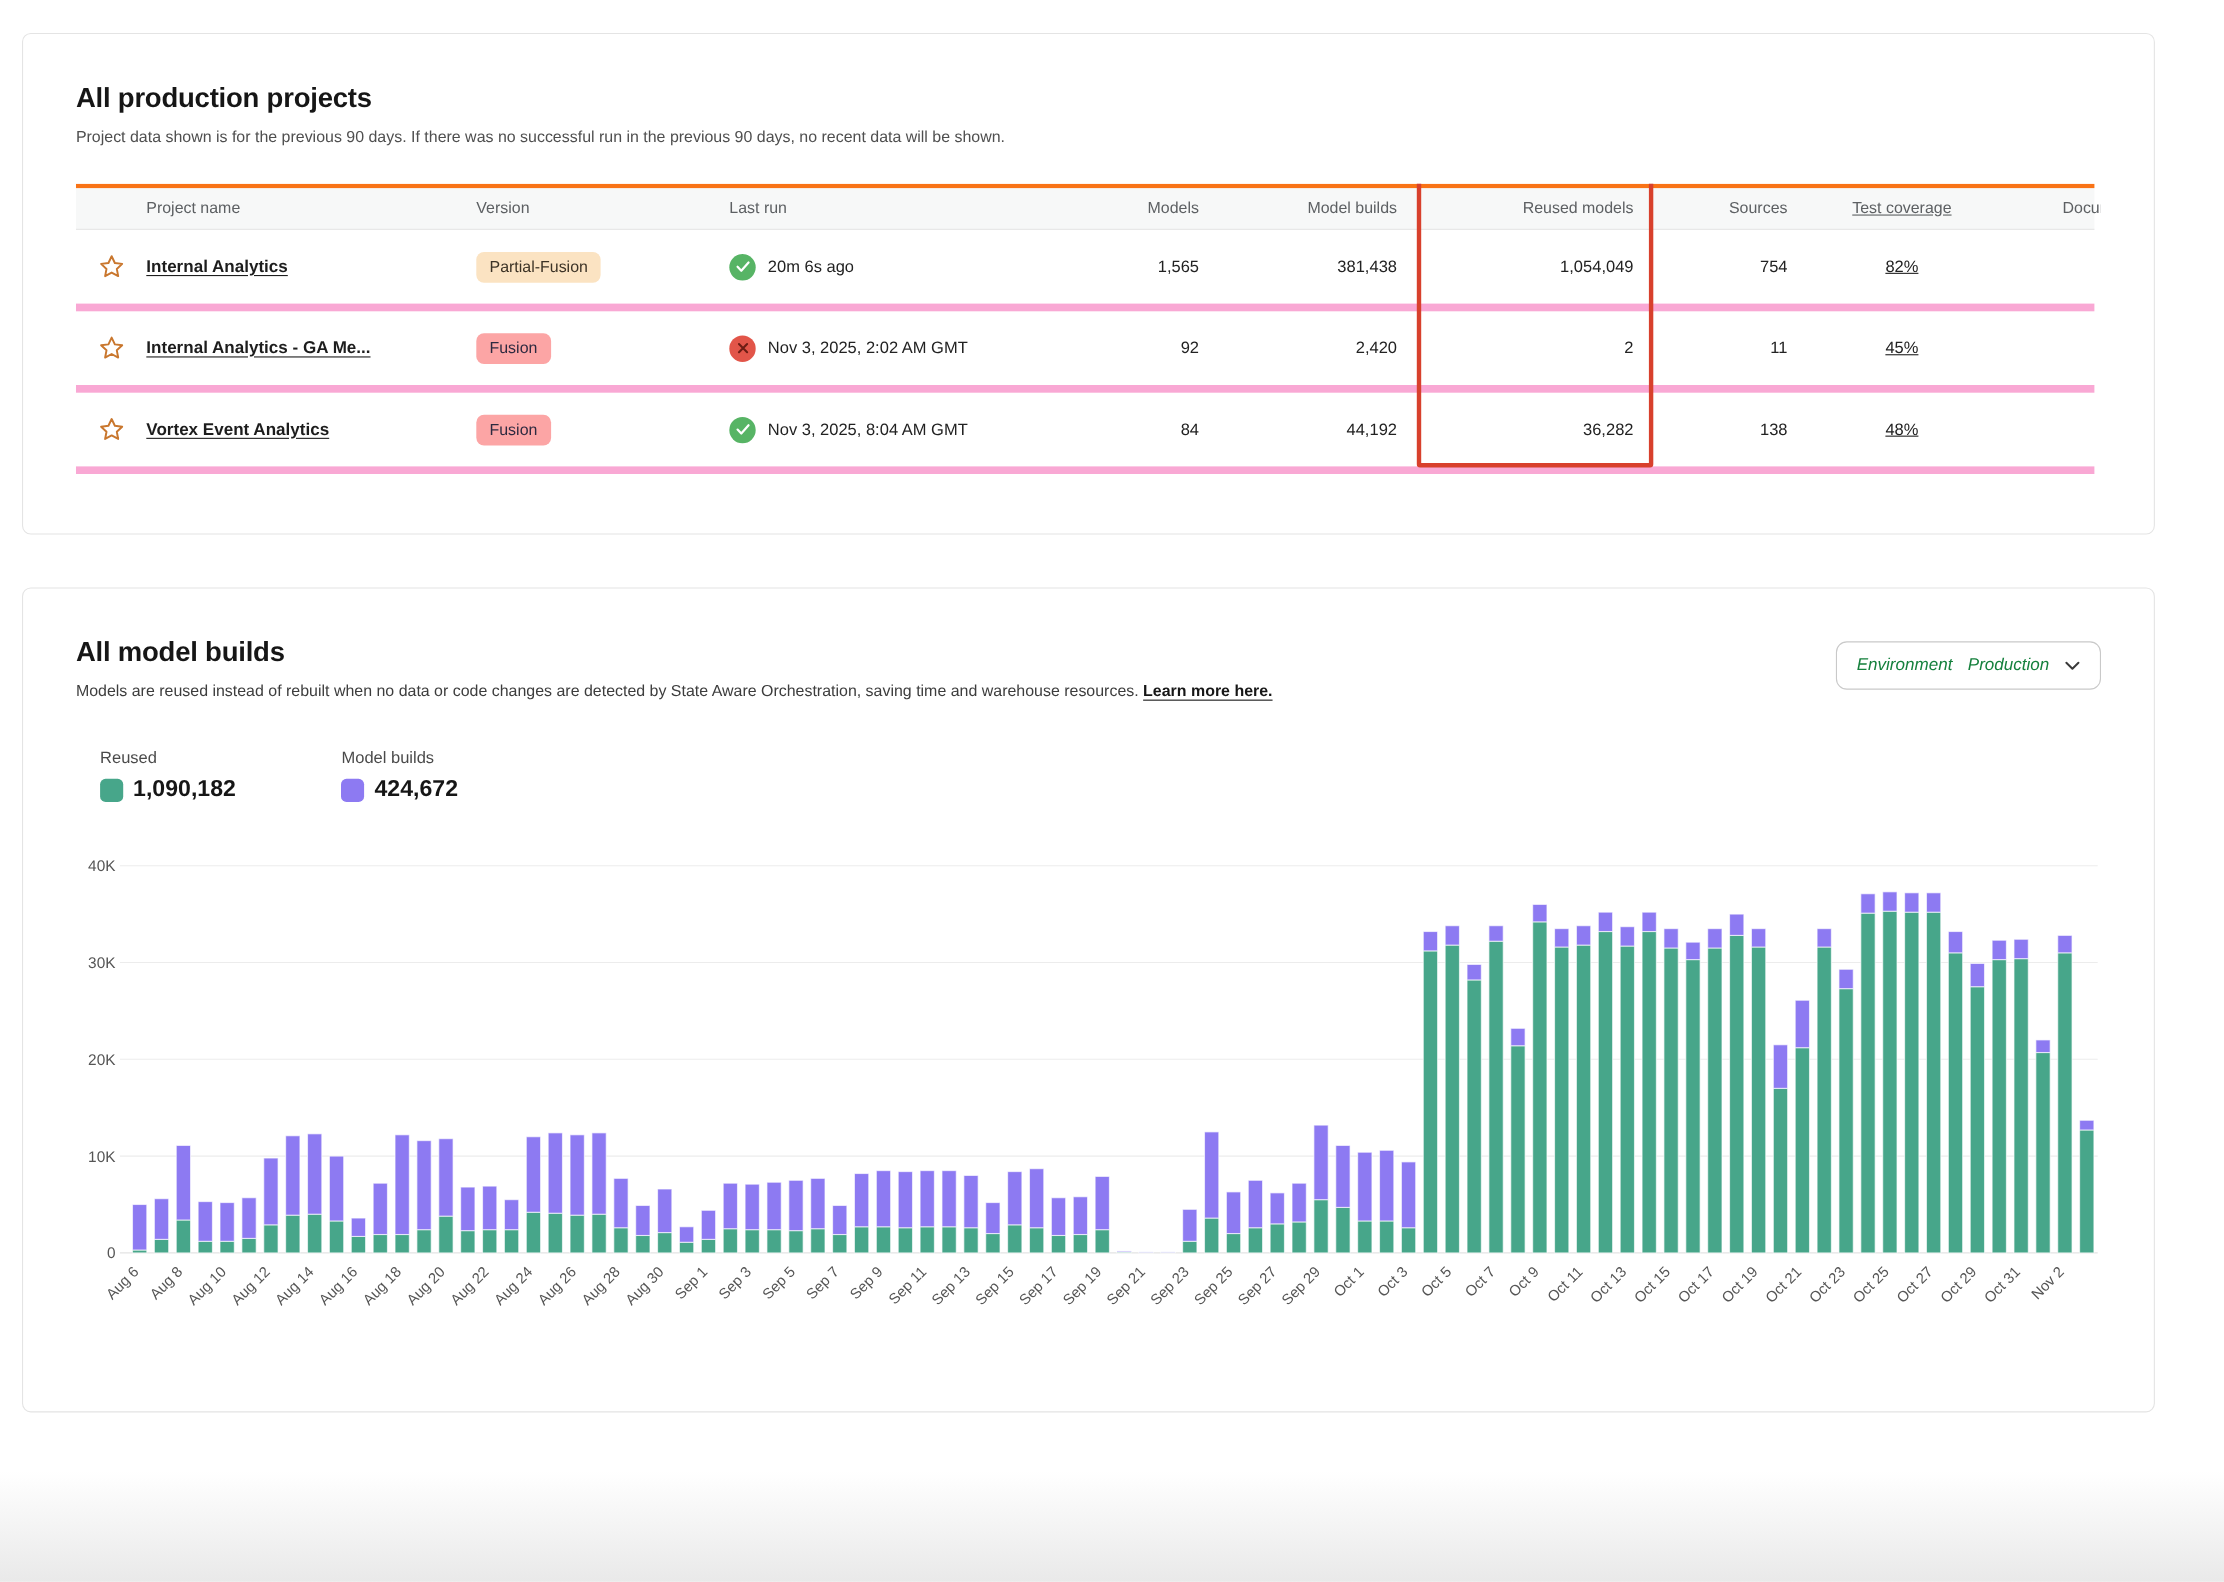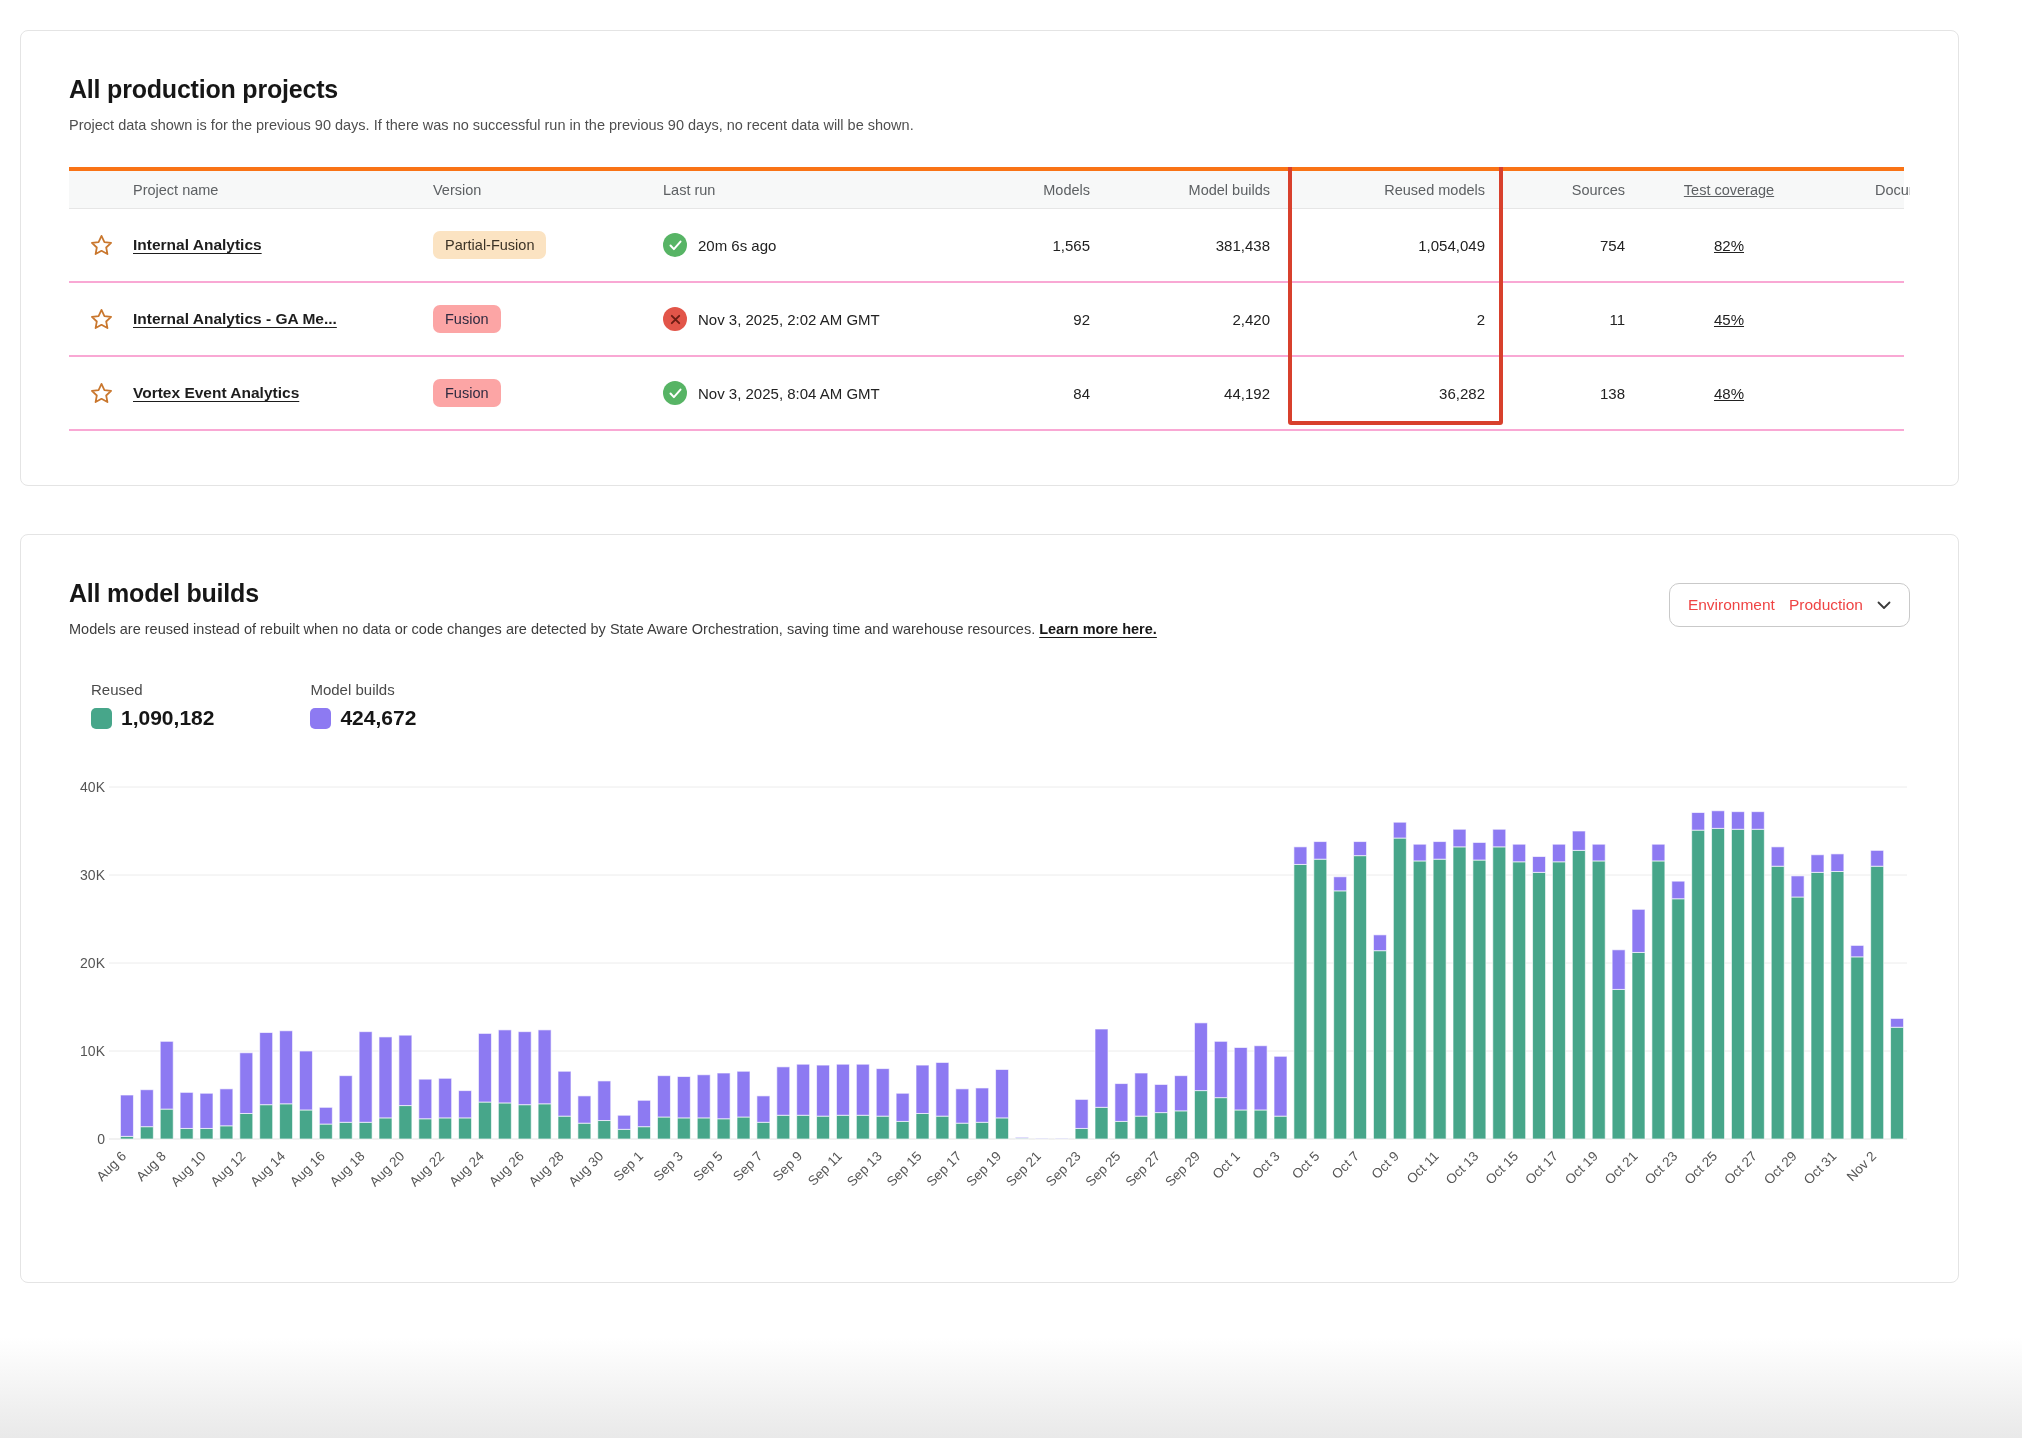--- a/index.html
+++ b/index.html
@@ -33,21 +33,21 @@
     font-size: 15.5px; color:#333; outline:none;
     font-family: "Liberation Sans", sans-serif;
     background:#fff;
   }
   .search-box input::placeholder { color:#5f5f5f; }
   .search-icon { position:absolute; left:16px; top:16px; width:22px; height:22px; }
 
   
   .table-wrap { position: relative; width: 100%; overflow: hidden; }
   .trow { display: flex; align-items: center; min-width: 1835px; max-width: 1835px; }
-  .tbody-row { height: 74px; border-bottom: 2px solid #f9a8d4; }
+  .tbody-row { height: 74px; border-bottom: 7px solid #f9a8d4; }
   .thead-row {
     height: 42px; background: #f7f8f8;
     border-top: 4px solid #f97316; border-bottom: 1px solid #e6e6e6;
     color: #5d6063; font-size: 14.5px;
   }
   .cell { flex: none; padding-right: 18px; }
   .c-fav     { width: 64px;  display:flex; justify-content:center; padding-right:0; }
   .c-name    { width: 300px; }
   .c-version { width: 230px; }
   .c-lastrun { width: 345px; display:flex; align-items:center; gap:11px; }
@@ -78,22 +78,22 @@
     border: 4px solid #d8402c; border-radius: 3px;
     pointer-events: none;
   }
 
   
   .card2-head { display:flex; justify-content: space-between; align-items: flex-start; }
   .learn-link { color:#161616; font-weight: 600; text-decoration: underline; text-underline-offset: 3px; cursor:pointer; }
   .env-select {
     display:flex; align-items:center; gap:14px;
     border:1px solid #c9c9c9; border-radius: 10px;
-    padding: 12px 18px; font-size: 15.5px; color:#ef4444;
-    cursor: pointer; background:#fff; margin-top: 4px;
+    padding: 12px 18px; font-size: 15.5px; color:#15803d;
+    cursor: pointer; background:#fff; margin-top: 4px; font-style: italic;
   }
   .env-select .env-value { font-weight: 500; }
   .chev { width: 14px; height: 9px; }
 
   
   .legend { display:flex; gap: 96px; margin: 44px 0 30px 22px; }
   .legend-item .legend-label { font-size: 15px; color:#4a4a4a; margin-bottom: 8px; }
   .legend-val-row { display:flex; align-items:center; gap: 9px; }
   .legend-swatch { width: 21px; height: 21px; border-radius: 5px; }
   .legend-value { font-size: 21px; font-weight: 700; color:#161616; }

